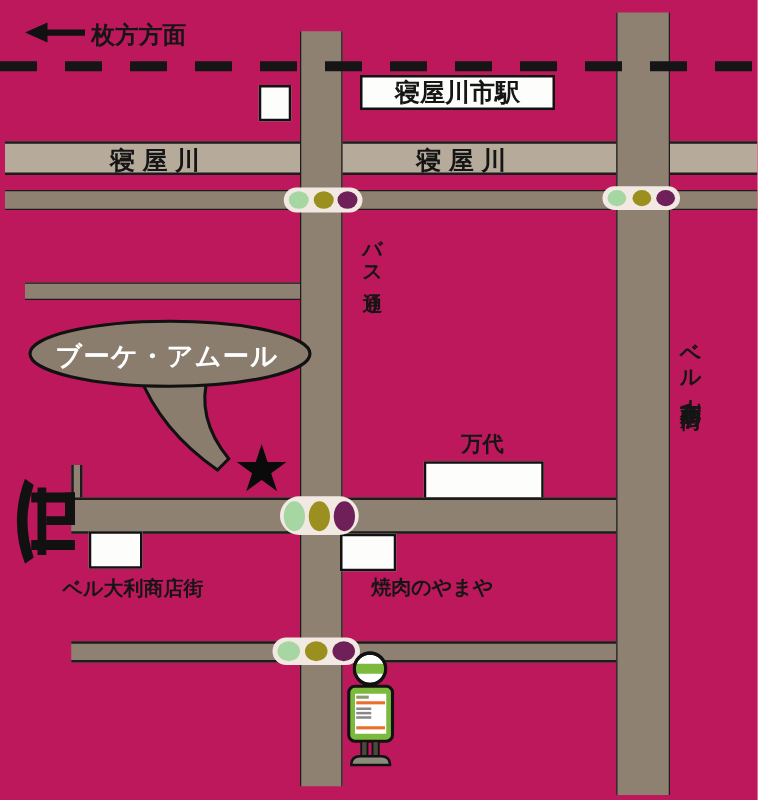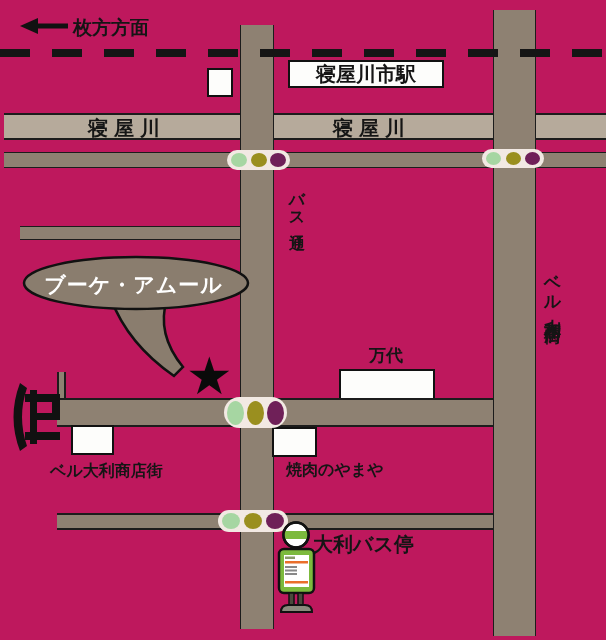--- a/index.html
+++ b/index.html
@@ -74,21 +74,21 @@
   </svg>
 
   <div class="abs star" style="left:186px;top:350px;font-size:52px;z-index:8;">★</div>
 
   <div class="abs lbl" style="left:369px;top:344px;font-size:17px;z-index:5;">万代</div>
 
   <div class="abs whitebox" style="left:71px;top:425px;width:43px;height:30px;z-index:5;"></div>
   <div class="abs lbl" style="left:50px;top:461px;font-size:16px;z-index:5;">ベル大利商店街</div>
 
   <div class="abs whitebox" style="left:272px;top:427px;width:45px;height:30px;z-index:5;"></div>
-  <div class="abs lbl" style="left:286px;top:460px;font-size:16px;z-index:5;">焼肉のやまや</div>
+  <div class="abs lbl" style="left:297px;top:460px;font-size:16px;z-index:5;">焼肉のやまや</div>
 
   <div class="abs signal" style="left:227px;top:150px;width:63px;height:20px;z-index:6;">
     <div class="dot g" style="width:16px;height:14px;"></div>
     <div class="dot y" style="width:16px;height:14px;"></div>
     <div class="dot p" style="width:16px;height:14px;"></div>
   </div>
   <div class="abs signal" style="left:482px;top:149px;width:62px;height:19px;z-index:6;">
     <div class="dot g" style="width:15px;height:13px;"></div>
     <div class="dot y" style="width:15px;height:13px;"></div>
     <div class="dot p" style="width:15px;height:13px;"></div>
@@ -118,15 +118,14 @@
     <rect x="9" y="36.5" width="10" height="2.5" fill="#8a9a6a"></rect>
     <rect x="9" y="41" width="23" height="2.5" fill="#e96f2b"></rect>
     <rect x="9" y="46" width="12" height="2" fill="#888888"></rect>
     <rect x="9" y="49.5" width="12" height="2" fill="#888888"></rect>
     <rect x="9" y="53" width="12" height="2" fill="#888888"></rect>
     <rect x="9" y="61" width="23" height="2.5" fill="#e96f2b"></rect>
     <rect x="13" y="73" width="5" height="12" fill="#4a4a3c" stroke="#111" stroke-width="1.5"></rect>
     <rect x="22" y="73" width="5" height="12" fill="#4a4a3c" stroke="#111" stroke-width="1.5"></rect>
     <path d="M5,92 Q5,85 12,85 L29,85 Q36,85 36,92 Z" fill="#8b8b7d" stroke="#111" stroke-width="2"></path>
   </svg>
-  <div class="abs lbl" style="left:313px;top:531px;font-size:20px;z-index:8;">大利バス停</div>
 
 </div>
 
 </body></html>

